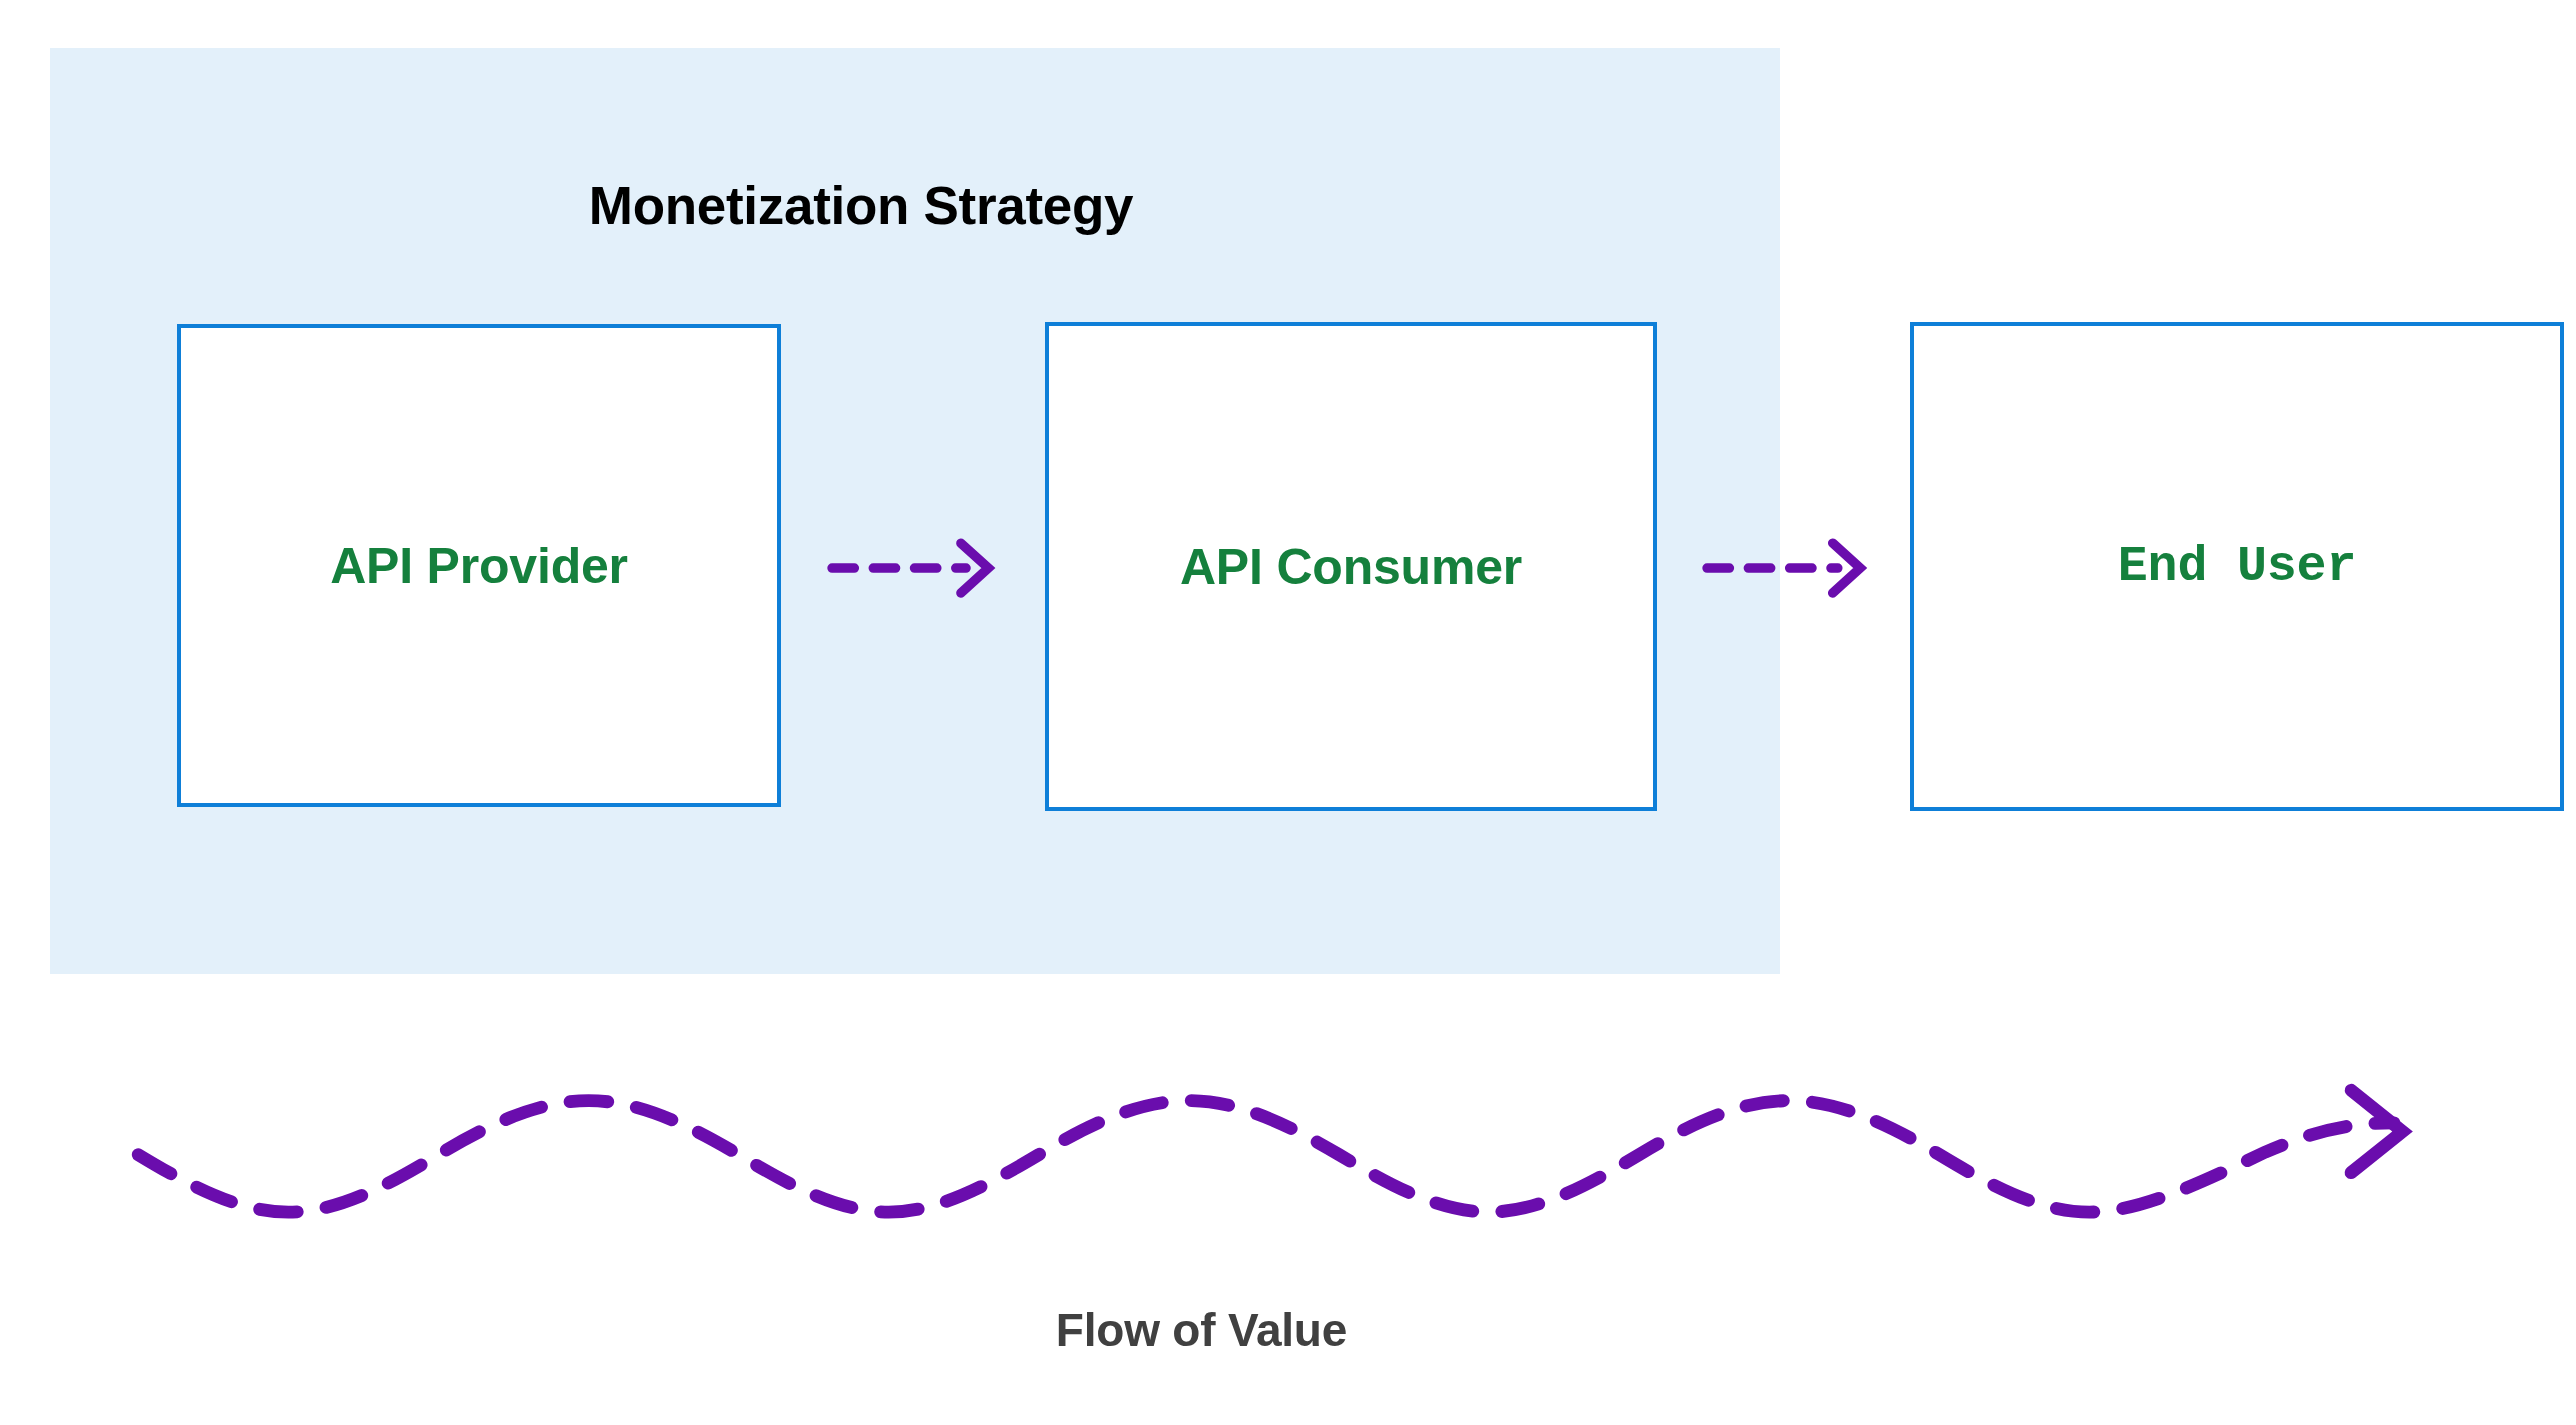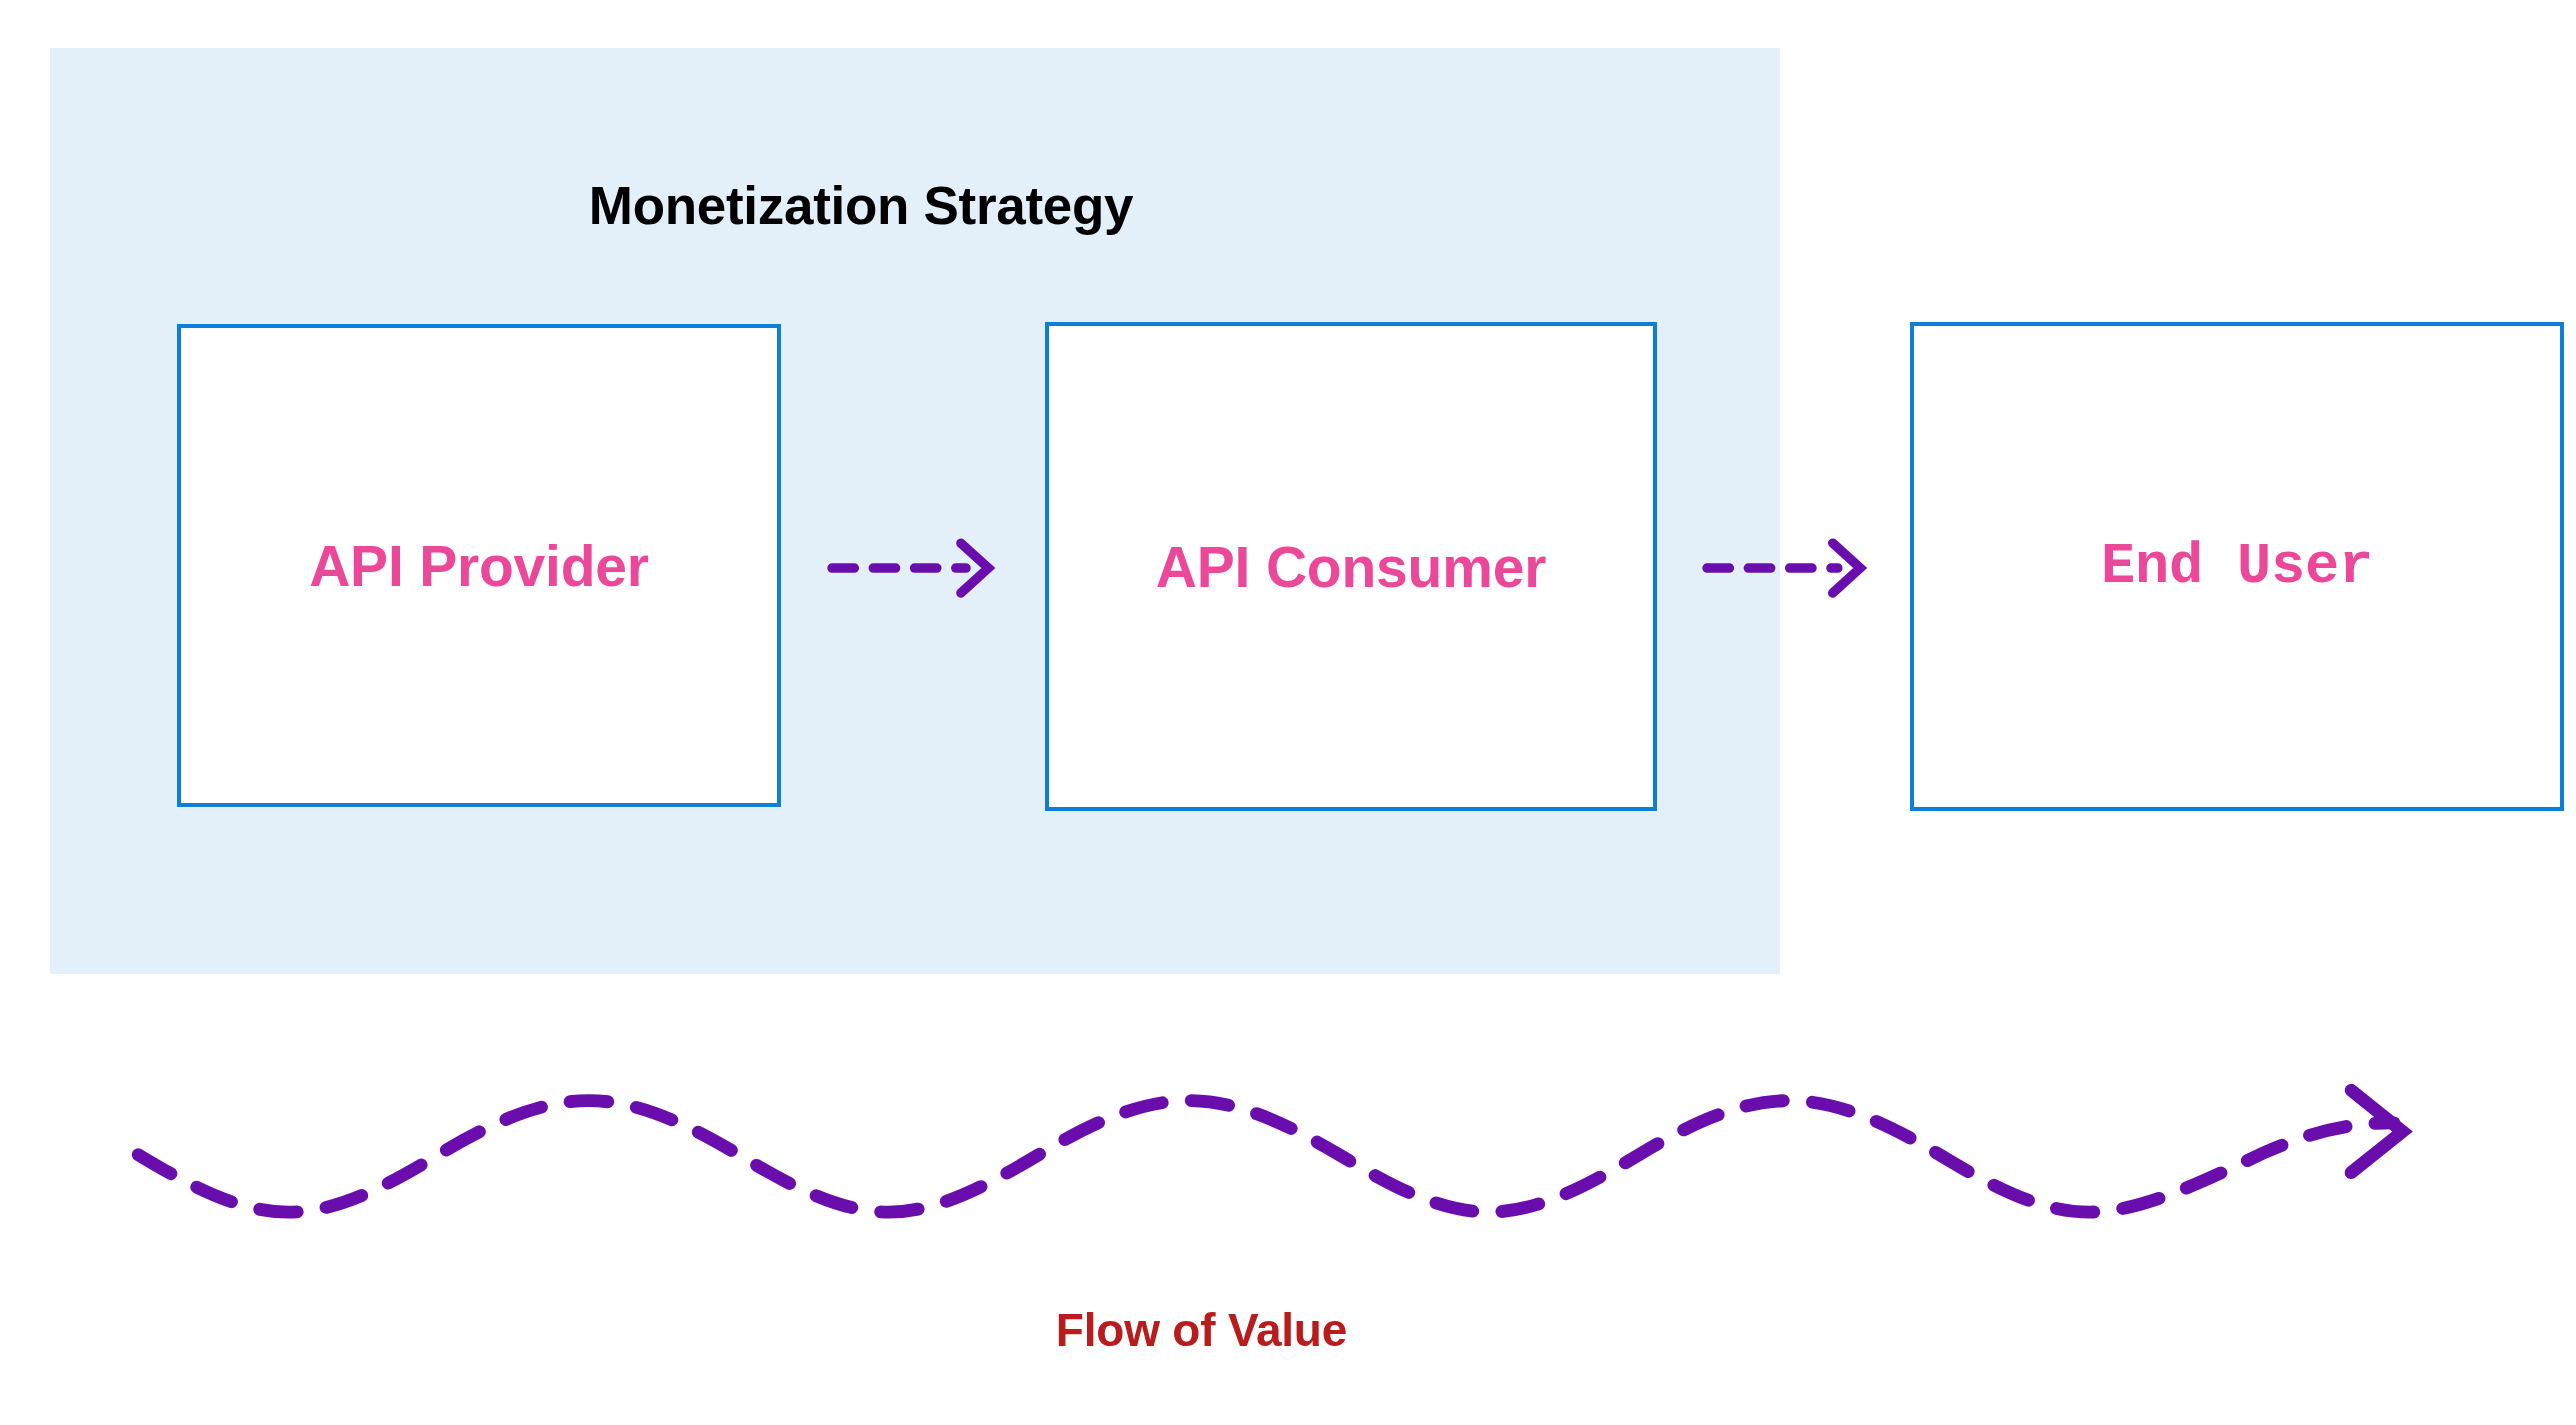--- a/index.html
+++ b/index.html
@@ -46,23 +46,23 @@
   .node {
     position: absolute;
     background: #ffffff;
     border: 4.3px solid #0e7fd8;
     box-sizing: border-box;
     display: flex;
     align-items: center;
     justify-content: center;
   }
   .node-label {
-    font-size: 57px;
+    font-size: 50px;
     font-weight: 600;
-    color: #ec4899;
+    color: #15803d;
     letter-spacing: -0.2px;
     white-space: nowrap;
   }
   #node-api-provider {
     left: 177px;
     top: 324px;
     width: 604px;
     height: 483px;
   }
   #node-api-consumer {
@@ -107,21 +107,21 @@
     overflow: visible;
   }
   .flow-caption {
     position: absolute;
     left: 0px;
     top: 1303px;
     width: 2403px;
     text-align: center;
     font-size: 46px;
     font-weight: 700;
-    color: #b91c1c;
+    color: #404040;
     letter-spacing: -0.2px;
     white-space: nowrap;
   }
 </style>
 </head>
 <body>
 
 <div id="stage">
 
   <div class="panel"></div>

